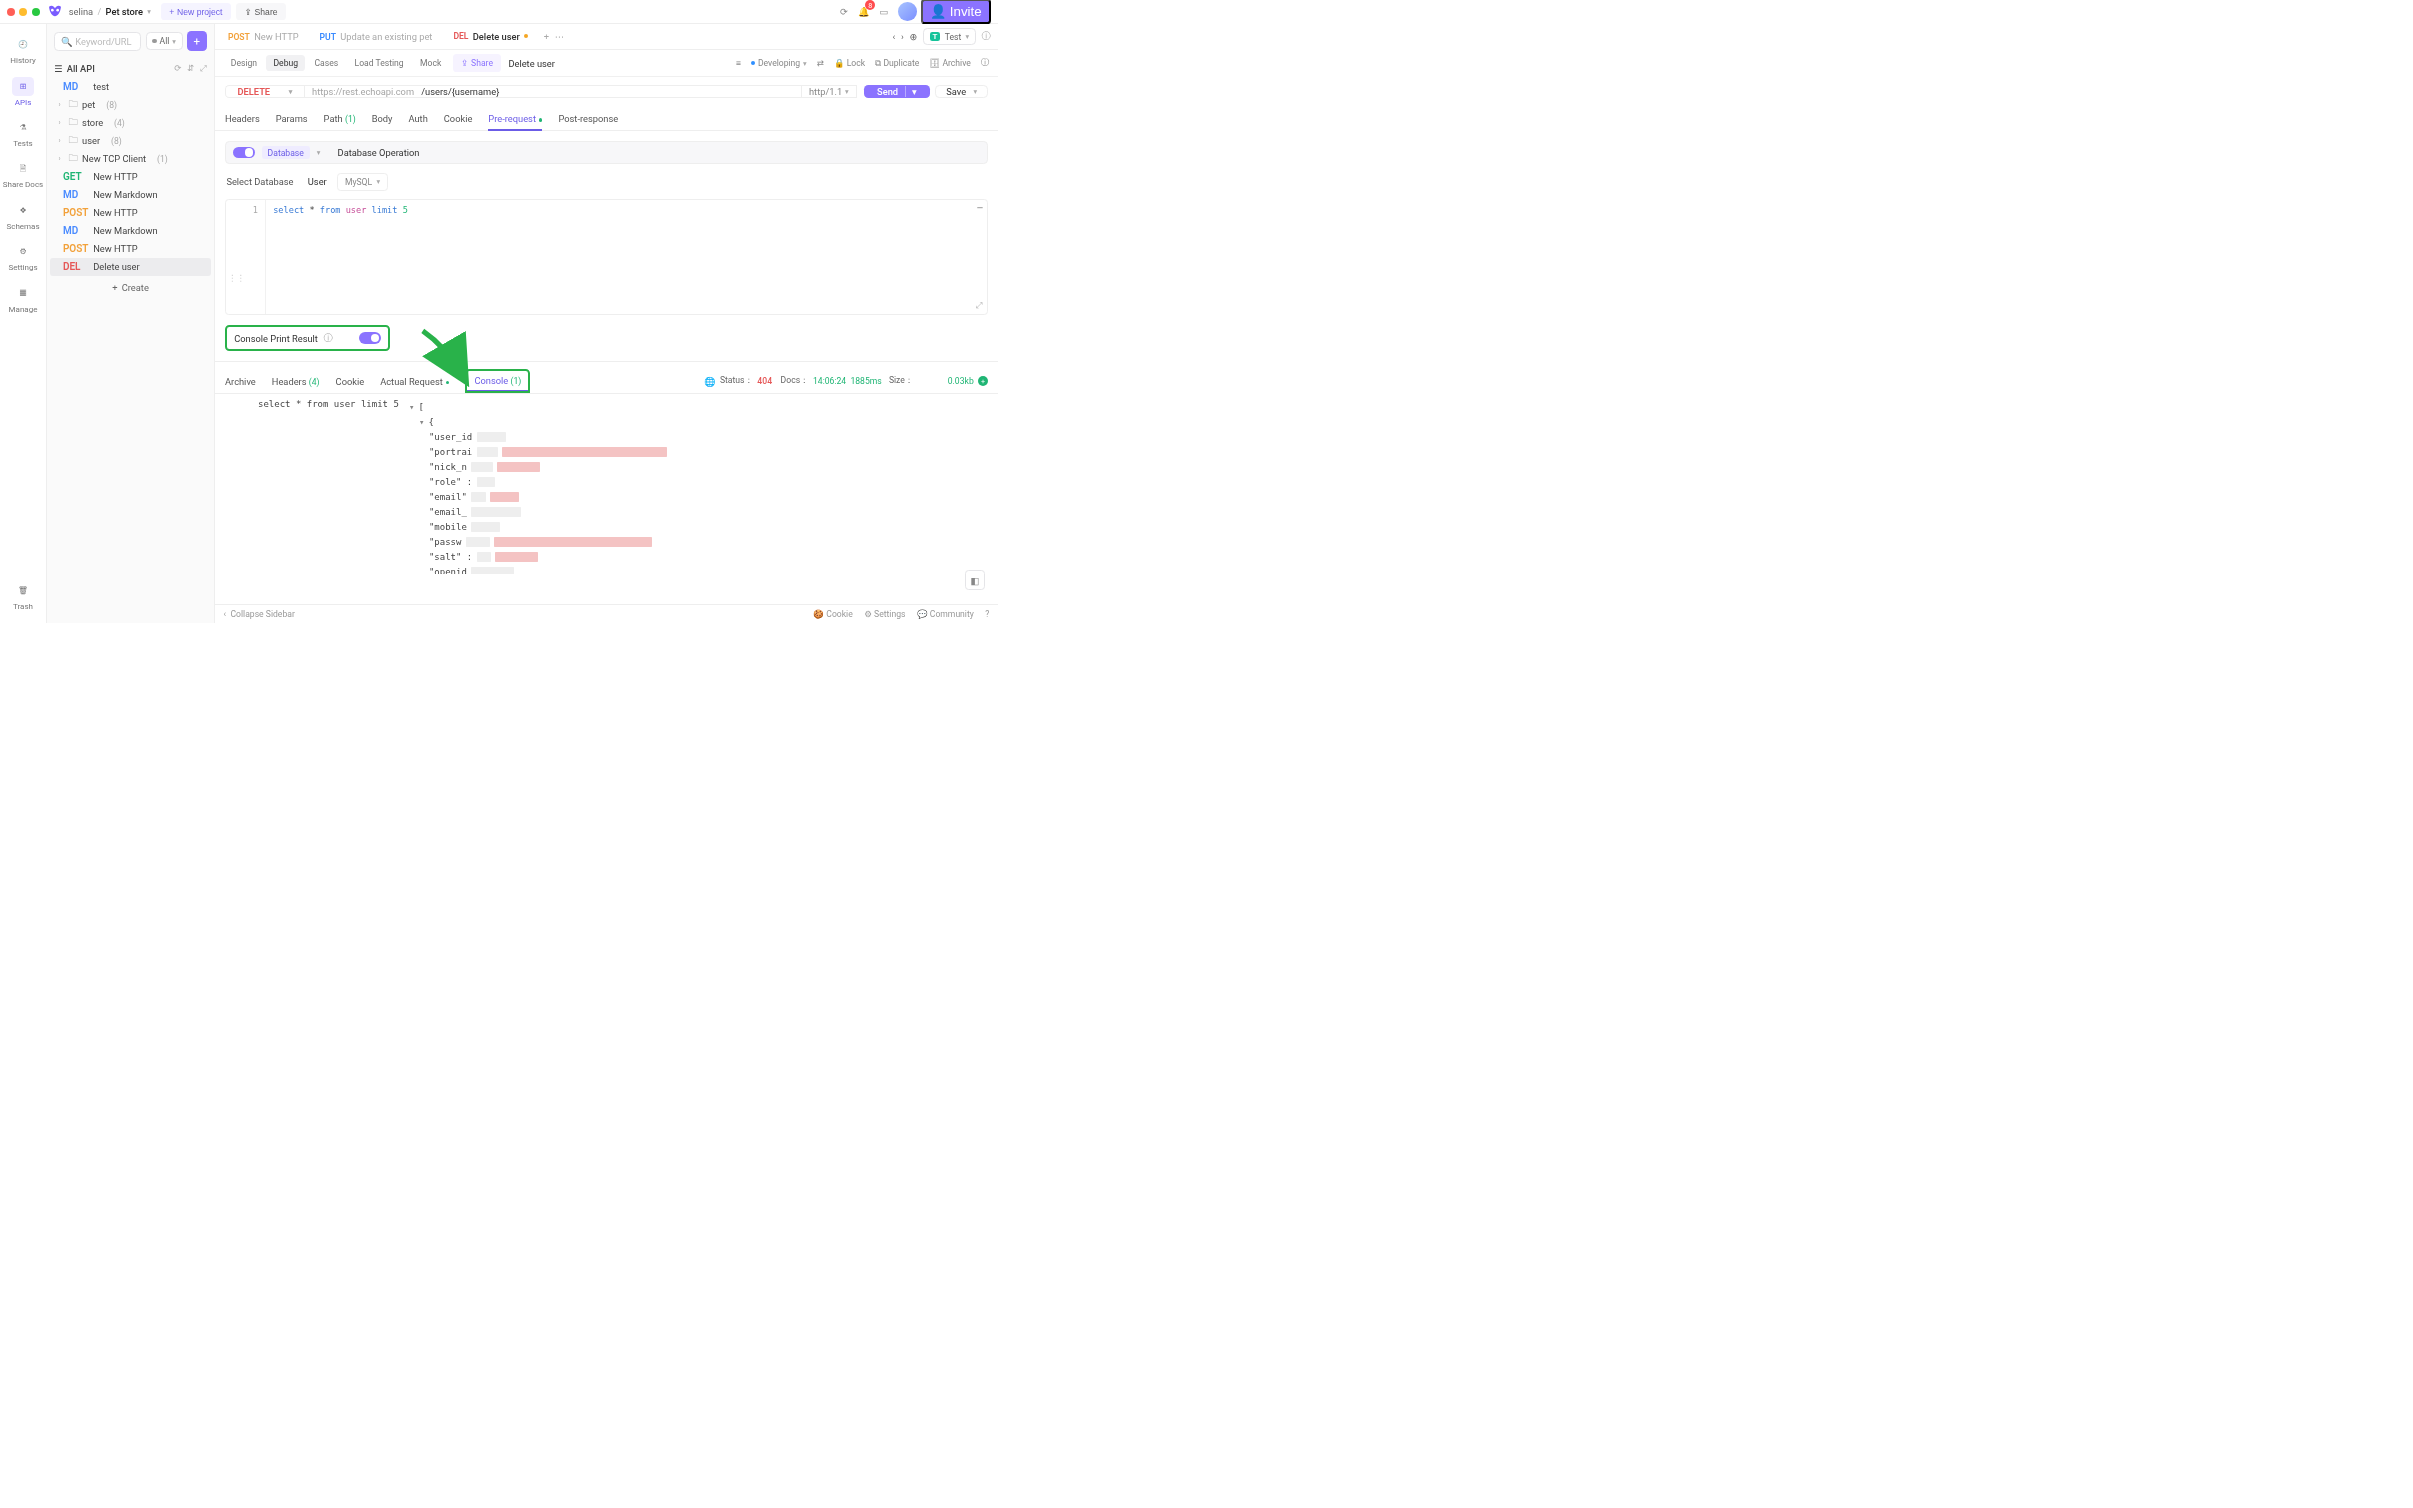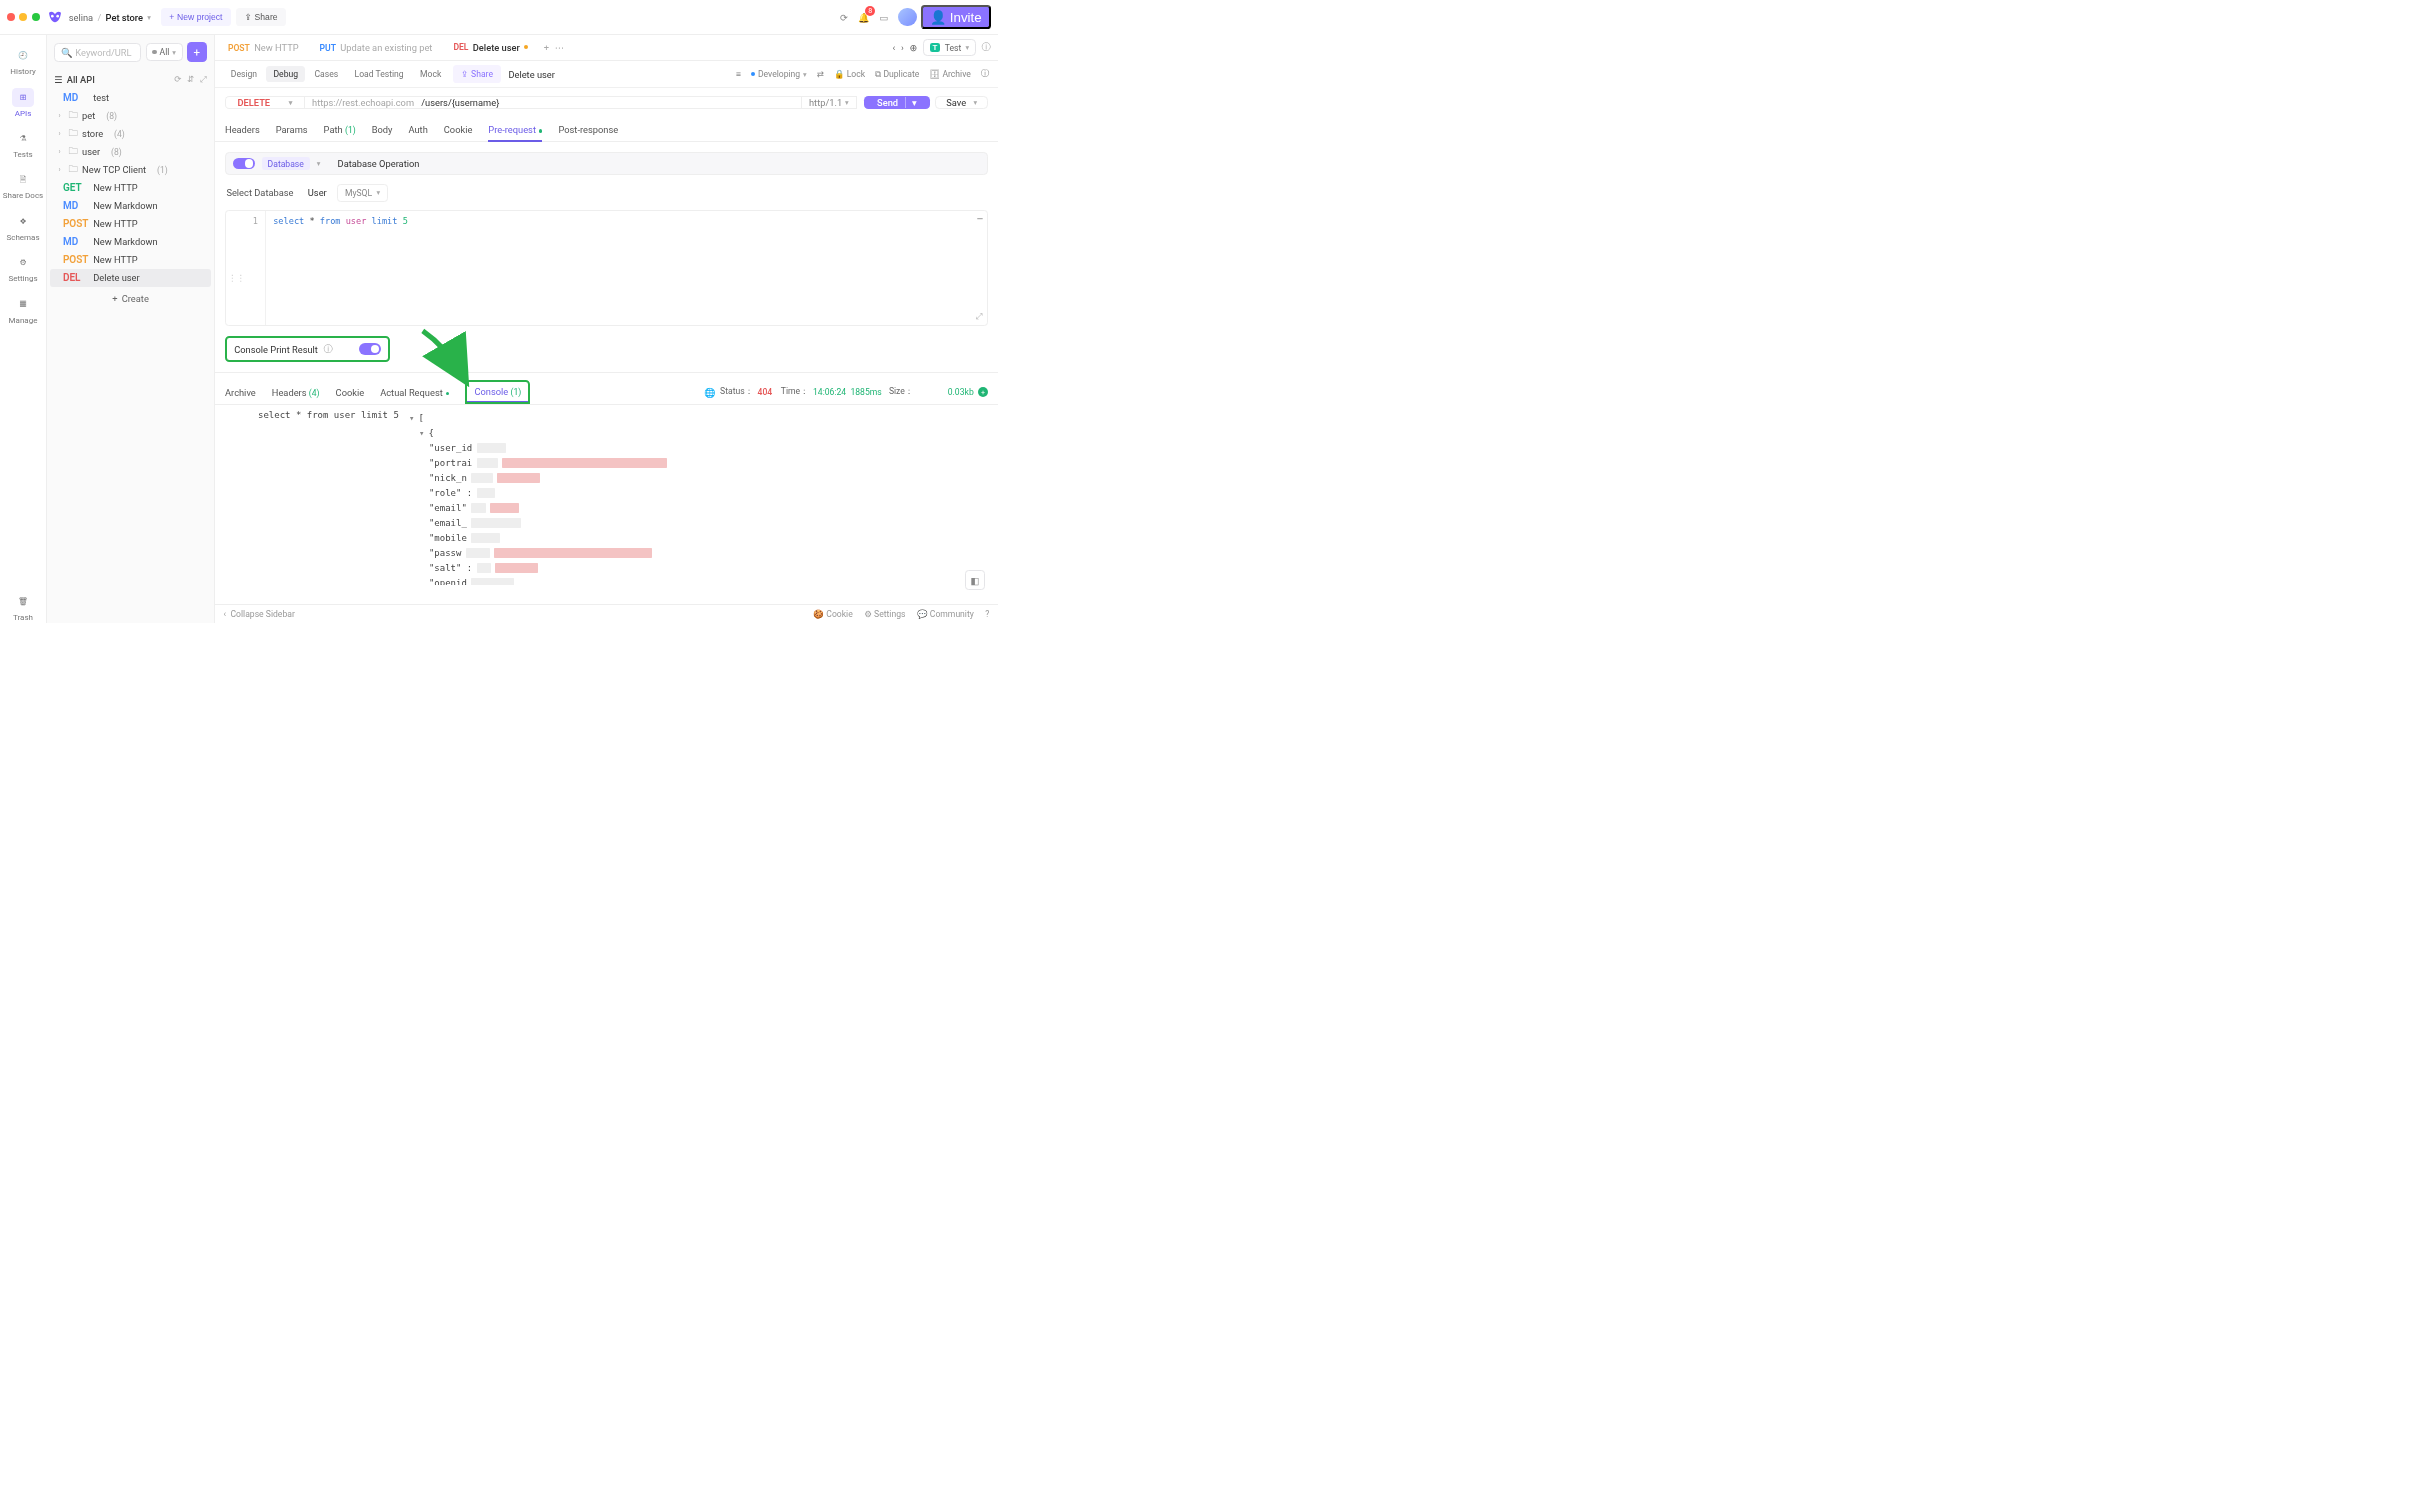--- a/index.html
+++ b/index.html
@@ -10,21 +10,21 @@
     background: #fff;
     width: 998px;
     height: 623px;
     overflow: hidden;
     position: relative;
   }
   
   .topbar {
     display: flex;
     align-items: center;
-    height: 35px;
+    height: 24px;
     border-bottom: 0.7px solid #eee;
     padding: 0 7.2px;
   }
   .traffic { display:flex; gap:4.3px; margin-right:7.2px;}
   .circle { width:8px; height:8px; border-radius:50%; }
   .red{background:#ff5f57;} .yellow{background:#febc2e;} .green{background:#28c840;}
   .owl-icon { width:16px; height:13px; margin-right:5.7px; }
   .crumb { color:#666; display:flex; align-items:center; gap:4.3px;}
   .crumb .sep { color:#bbb; }
   .crumb-main { color:#222; font-weight:500;}
@@ -420,21 +420,21 @@
     <div class="resp-tabs">
       <div class="subtab">Archive</div>
       <div class="subtab"><span>Headers</span> <span class="cnum" style="color:#1fb574">(4)</span></div>
       <div class="subtab">Cookie</div>
       <div class="subtab"><span>Actual Request</span><span class="cdot"></span></div>
       <div class="subtab active console"><span>Console</span> <span class="cnum" style="color:#1fb574">(1)</span></div>
       <div class="resp-meta">
         <span class="globe">🌐</span>
         <span>Status：</span>
           <span class="err">404</span>
-        <span style="margin-left:4.3px">Time：</span>
+        <span style="margin-left:4.3px">Docs：</span>
         <span class="t1">14:06:24</span>
         <span class="t1">1885ms</span>
         <span style="margin-left:2.9px">Size：</span>
         <span class="sz">0.03kb</span>
         <span class="plus-circ">+</span>
       </div>
     </div>
 
     <div class="console-body">
       <div class="console-left">select * from user limit 5</div>

